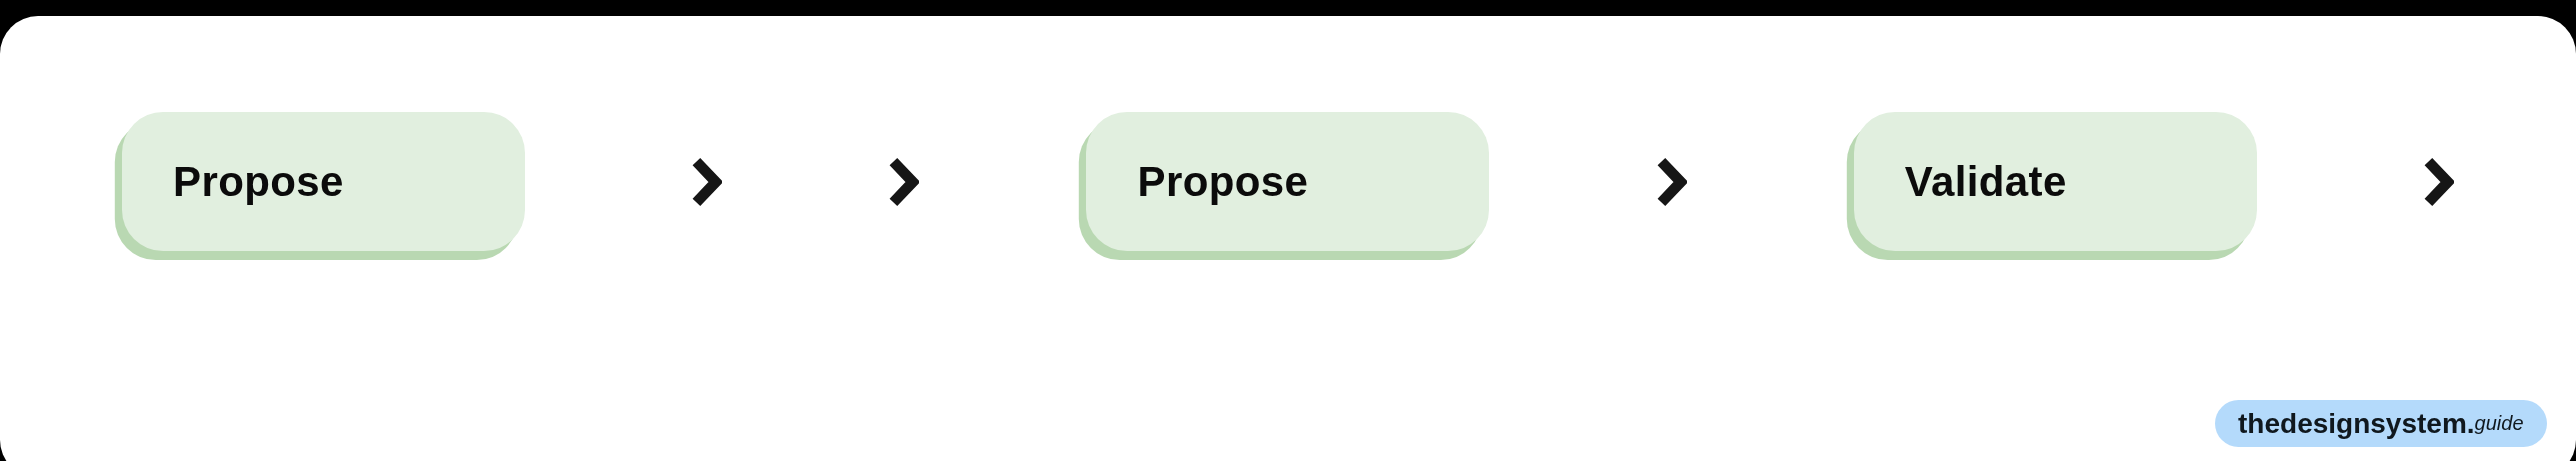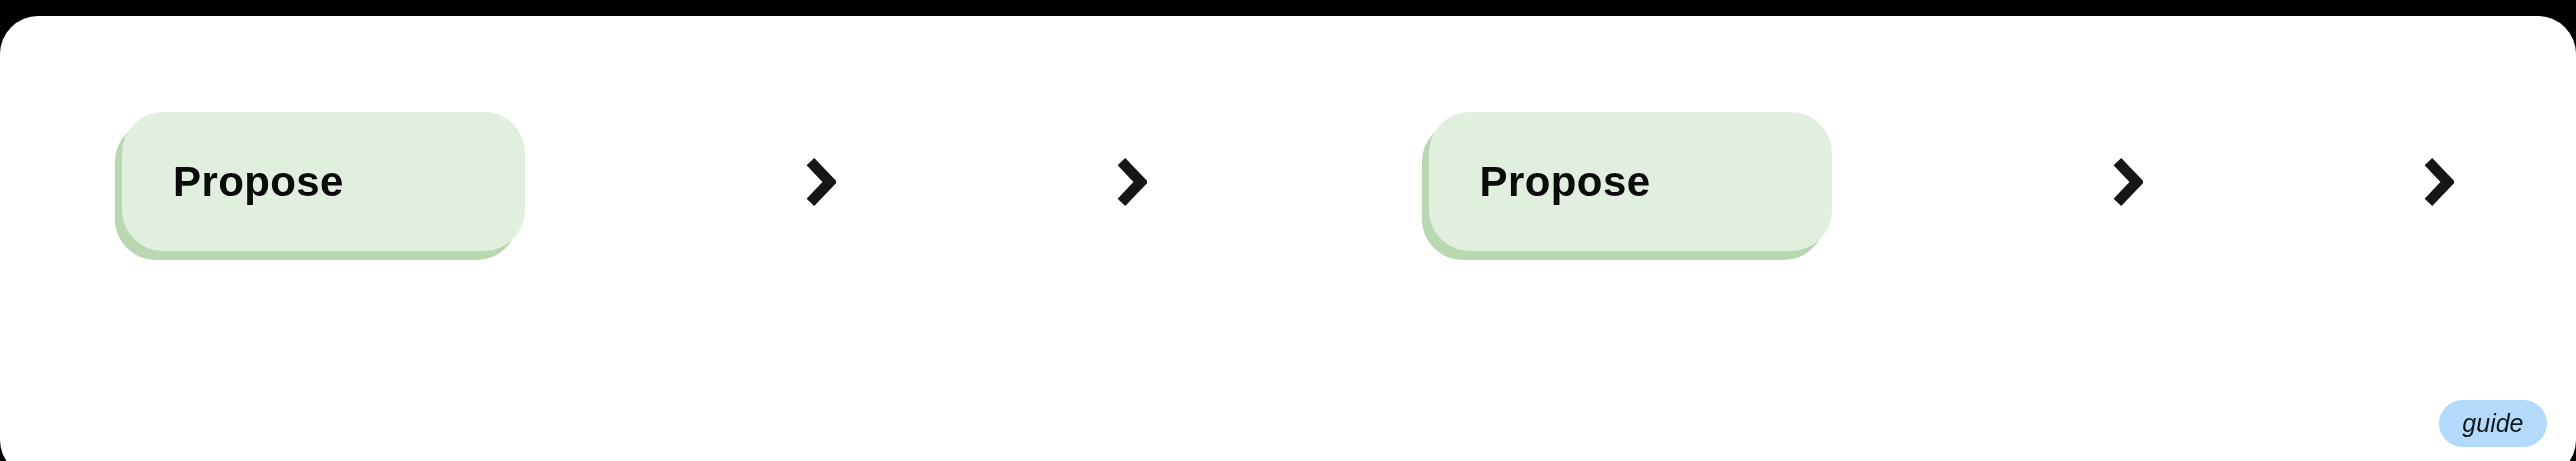--- a/index.html
+++ b/index.html
@@ -56,21 +56,21 @@
     align-items: center;
     padding: 0 23px;
     white-space: nowrap;
   }
   .badge-bold {
     font-size: 28px;
     font-weight: bold;
     color: #10181e;
   }
   .badge-italic {
-    font-size: 25px;
+    font-size: 20px;
     font-style: italic;
     font-weight: 500;
     color: #10181e;
   }
 </style>
 </head>
 <body>
 
 <div class="card">
 
@@ -90,26 +90,30 @@
     </svg>
 
     <div class="step-box">
       <span class="step-label">Propose</span>
     </div>
 
     <svg class="chevron" viewBox="0 0 34 56">
       <path d="M5 5 L27 28 L5 51" fill="none" stroke="#161616" stroke-width="12" stroke-linejoin="miter" stroke-linecap="butt"></path>
     </svg>
 
+    <div class="step-box">
+      <span class="step-label">Validate</span>
+    </div>
 
     <svg class="chevron" viewBox="0 0 34 56">
       <path d="M5 5 L27 28 L5 51" fill="none" stroke="#161616" stroke-width="12" stroke-linejoin="miter" stroke-linecap="butt"></path>
     </svg>
 
 
   </div>
 
   <div class="badge">
+    <span class="badge-bold">thedesignsystem.</span>
       <span class="badge-italic">guide</span>
   </div>
 
 </div>
 
 
 </body></html>

